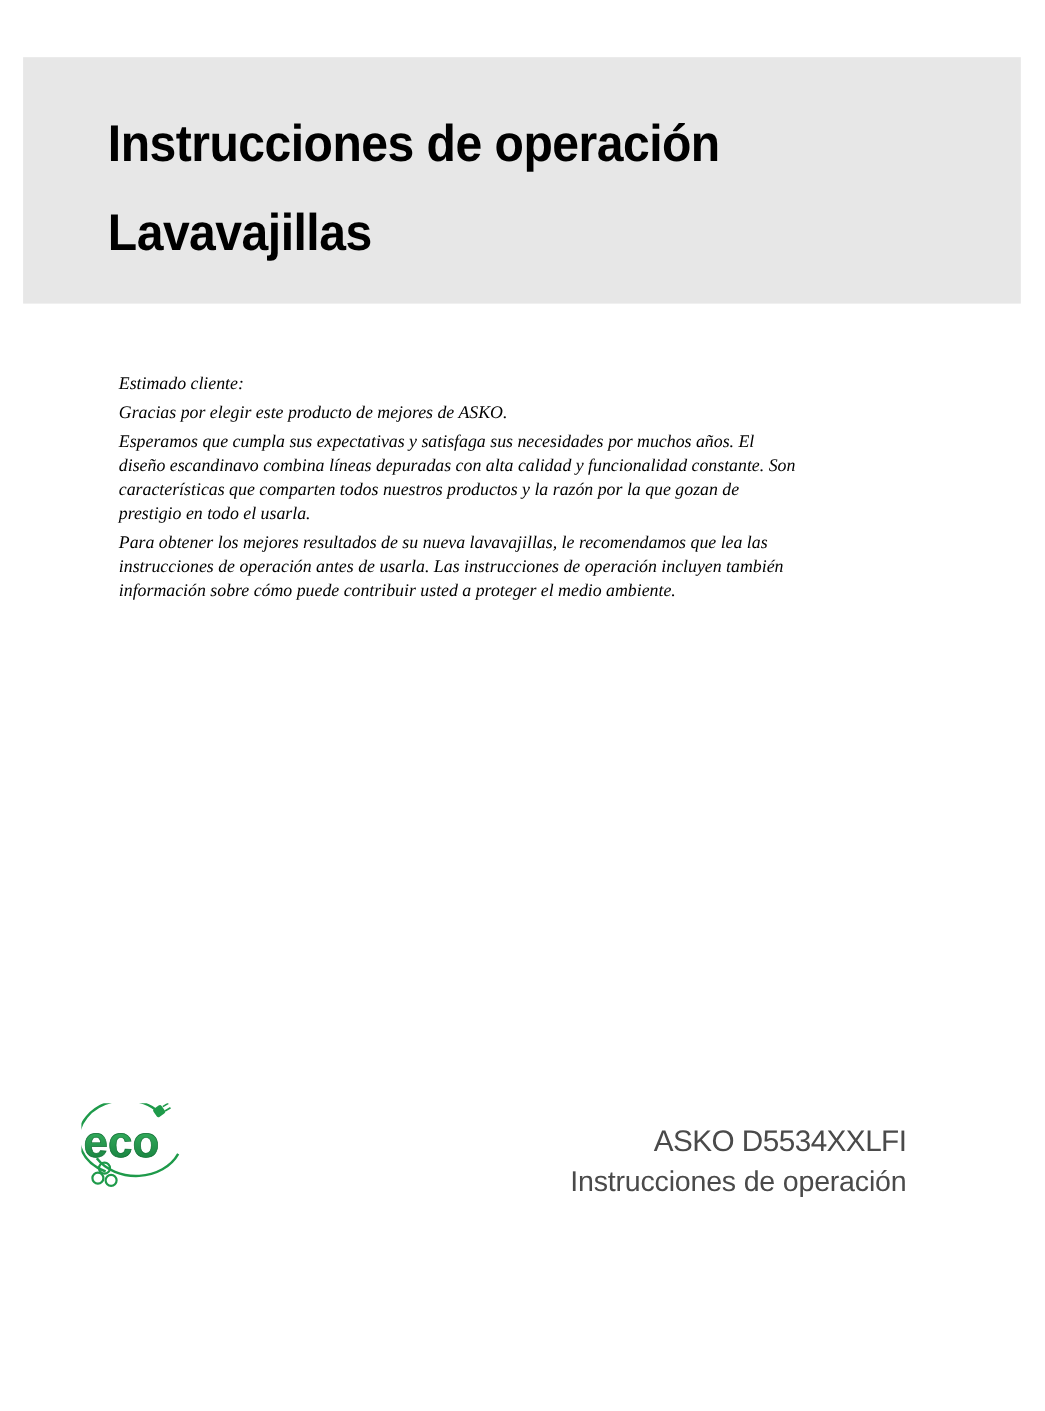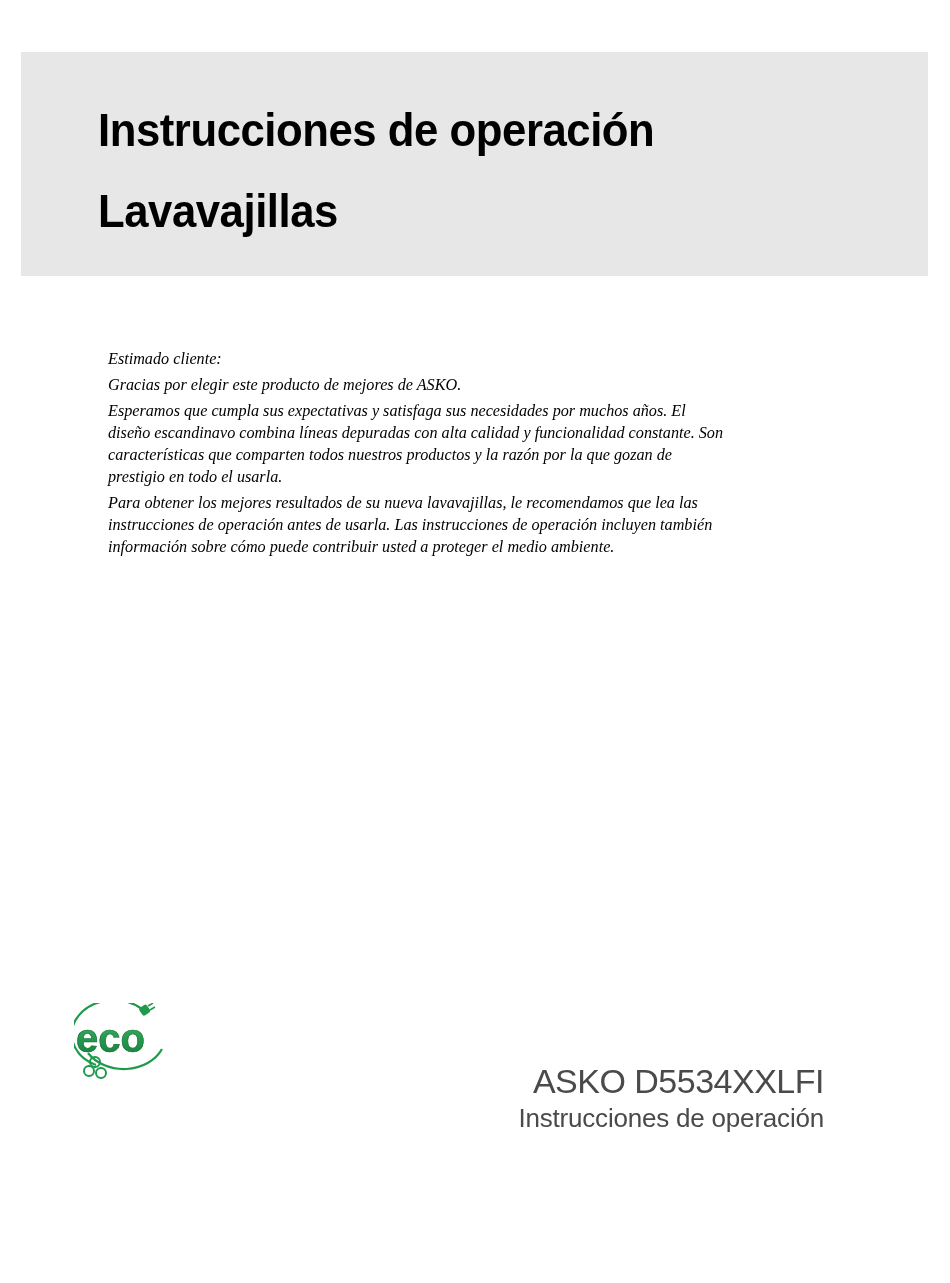--- a/index.html
+++ b/index.html
@@ -11,33 +11,33 @@
     .title {
       position: absolute; left: 98px; margin: 0;
       font-family: "Liberation Sans", sans-serif; font-weight: bold;
       font-size: 47px; color: #000; letter-spacing: -0.5px;
       transform: scaleX(0.93); transform-origin: left center;
       white-space: nowrap;
     }
     .title.t1 { top: 102px; }
     .title.t2 { top: 183px; }
     .intro {
-      position: absolute; left: 108px; top: 348px; width: 620px;
+      position: absolute; left: 108px; top: 338px; width: 620px;
       font-family: "Liberation Serif", serif; font-style: italic;
       font-size: 16.2px; line-height: 22px; color: #000;
     }
     .intro p { margin: 0 0 4px 0; }
     .eco {
       position: absolute; left: 74px; top: 1003px; width: 100px; height: 80px; font-weight: bold;
     }
     .product {
       position: absolute; right: 126px; top: 1017px; text-align: right;
       font-family: "Liberation Sans", sans-serif; color: #4a4a4a;
     }
-    .product .model { font-size: 34px; line-height: 40px; letter-spacing: -0.5px; margin-top: 44px; }
+    .product .model { font-size: 27px; line-height: 40px; letter-spacing: -0.5px; }
     .product .sub { font-size: 26px; line-height: 34px; letter-spacing: -0.2px; }
   </style>
 </head>
 <body>
 
 <div class="banner"></div>
 <h1 class="title t1">Instrucciones de operación</h1>
 <h2 class="title t2">Lavavajillas</h2>
 
 <div class="intro">

